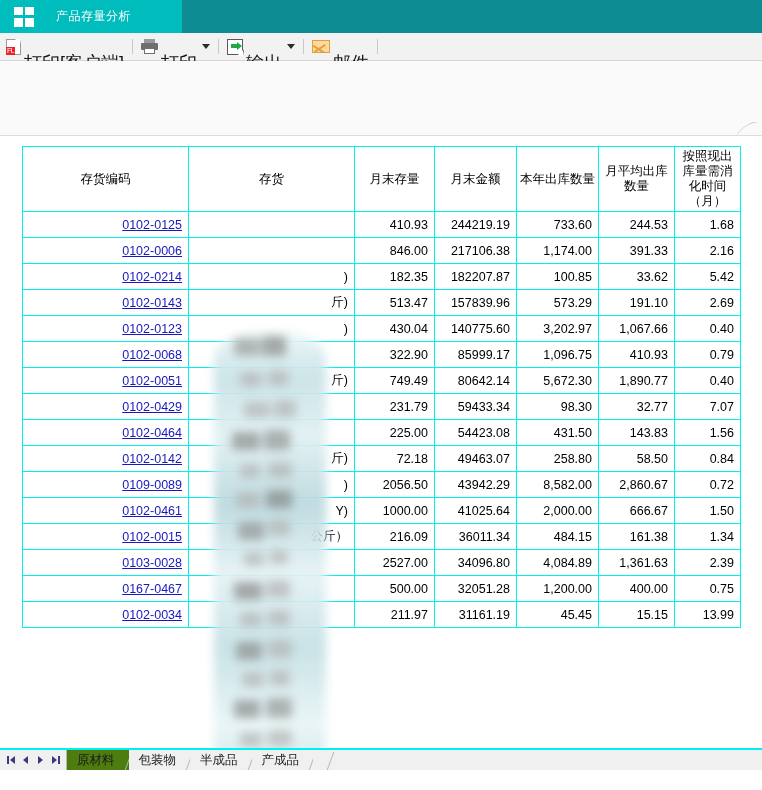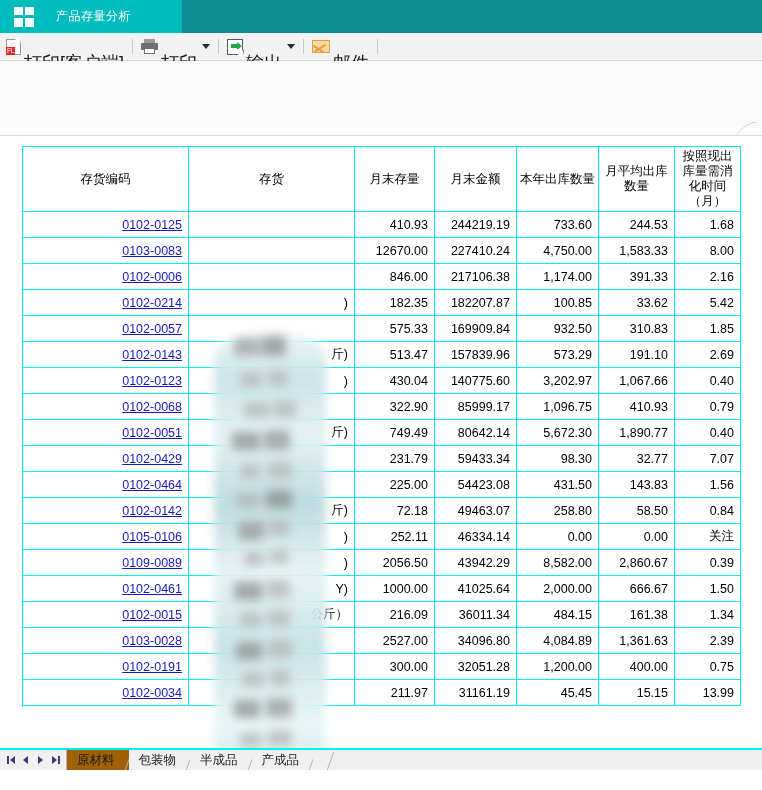--- a/index.html
+++ b/index.html
@@ -413,21 +413,21 @@
     white-space: nowrap;
   }
   .tab::after {
     content: "";
     position: absolute;
     right: 0; top: 2px;
     width: 1px; height: 18px;
     background: #b5b5b5;
     transform: skewX(-20deg);
   }
-  .tab.active { background: #a16207; }
+  .tab.active { background: #4d7c0f; }
   .tab-end {
     position: relative;
     width: 26px;
     background: #f0f0f0;
   }
   .tab-end::after {
     content: "";
     position: absolute;
     right: 8px; top: 2px;
     width: 1px; height: 18px;
@@ -555,56 +555,38 @@
         <tr>
           <td class="c-code"><a class="code-link">0102-0125</a></td>
           <td class="c-name"></td>
           <td class="">410.93</td>
           <td class="">244219.19</td>
           <td class="">733.60</td>
           <td class="">244.53</td>
           <td class="c-ratio">1.68</td>
         </tr>
         <tr>
-          <td class="c-code"><a class="code-link">0103-0083</a></td>
-          <td class="c-name"></td>
-          <td class="">12670.00</td>
-          <td class="">227410.24</td>
-          <td class="">4,750.00</td>
-          <td class="">1,583.33</td>
-          <td class="c-ratio">8.00</td>
-        </tr>
-        <tr>
           <td class="c-code"><a class="code-link">0102-0006</a></td>
           <td class="c-name"></td>
           <td class="">846.00</td>
           <td class="">217106.38</td>
           <td class="">1,174.00</td>
           <td class="">391.33</td>
           <td class="c-ratio">2.16</td>
         </tr>
         <tr>
           <td class="c-code"><a class="code-link">0102-0214</a></td>
           <td class="c-name">)</td>
           <td class="">182.35</td>
           <td class="">182207.87</td>
           <td class="">100.85</td>
           <td class="">33.62</td>
           <td class="c-ratio">5.42</td>
         </tr>
         <tr>
-          <td class="c-code"><a class="code-link">0102-0057</a></td>
-          <td class="c-name"></td>
-          <td class="">575.33</td>
-          <td class="">169909.84</td>
-          <td class="">932.50</td>
-          <td class="">310.83</td>
-          <td class="c-ratio">1.85</td>
-        </tr>
-        <tr>
           <td class="c-code"><a class="code-link">0102-0143</a></td>
           <td class="c-name">斤)</td>
           <td class="">513.47</td>
           <td class="">157839.96</td>
           <td class="">573.29</td>
           <td class="">191.10</td>
           <td class="c-ratio">2.69</td>
         </tr>
         <tr>
           <td class="c-code"><a class="code-link">0102-0123</a></td>
@@ -654,36 +636,27 @@
         <tr>
           <td class="c-code"><a class="code-link">0102-0142</a></td>
           <td class="c-name">斤)</td>
           <td class="">72.18</td>
           <td class="">49463.07</td>
           <td class="">258.80</td>
           <td class="">58.50</td>
           <td class="c-ratio">0.84</td>
         </tr>
         <tr>
-          <td class="c-code"><a class="code-link">0105-0106</a></td>
-          <td class="c-name">)</td>
-          <td class="">252.11</td>
-          <td class="">46334.14</td>
-          <td class="">0.00</td>
-          <td class="">0.00</td>
-          <td class="c-ratio">关注</td>
-        </tr>
-        <tr>
           <td class="c-code"><a class="code-link">0109-0089</a></td>
           <td class="c-name">)</td>
           <td class="">2056.50</td>
           <td class="">43942.29</td>
           <td class="">8,582.00</td>
           <td class="">2,860.67</td>
-          <td class="c-ratio">0.39</td>
+          <td class="c-ratio">0.72</td>
         </tr>
         <tr>
           <td class="c-code"><a class="code-link">0102-0461</a></td>
           <td class="c-name">Y)</td>
           <td class="">1000.00</td>
           <td class="">41025.64</td>
           <td class="">2,000.00</td>
           <td class="">666.67</td>
           <td class="c-ratio">1.50</td>
         </tr>
@@ -699,23 +672,23 @@
         <tr>
           <td class="c-code"><a class="code-link">0103-0028</a></td>
           <td class="c-name"></td>
           <td class="">2527.00</td>
           <td class="">34096.80</td>
           <td class="">4,084.89</td>
           <td class="">1,361.63</td>
           <td class="c-ratio">2.39</td>
         </tr>
         <tr>
-          <td class="c-code"><a class="code-link">0102-0191</a></td>
+          <td class="c-code"><a class="code-link">0167-0467</a></td>
           <td class="c-name"></td>
-          <td class="">300.00</td>
+          <td class="">500.00</td>
           <td class="">32051.28</td>
           <td class="">1,200.00</td>
           <td class="">400.00</td>
           <td class="c-ratio">0.75</td>
         </tr>
         <tr>
           <td class="c-code"><a class="code-link">0102-0034</a></td>
           <td class="c-name"></td>
           <td class="">211.97</td>
           <td class="">31161.19</td>

